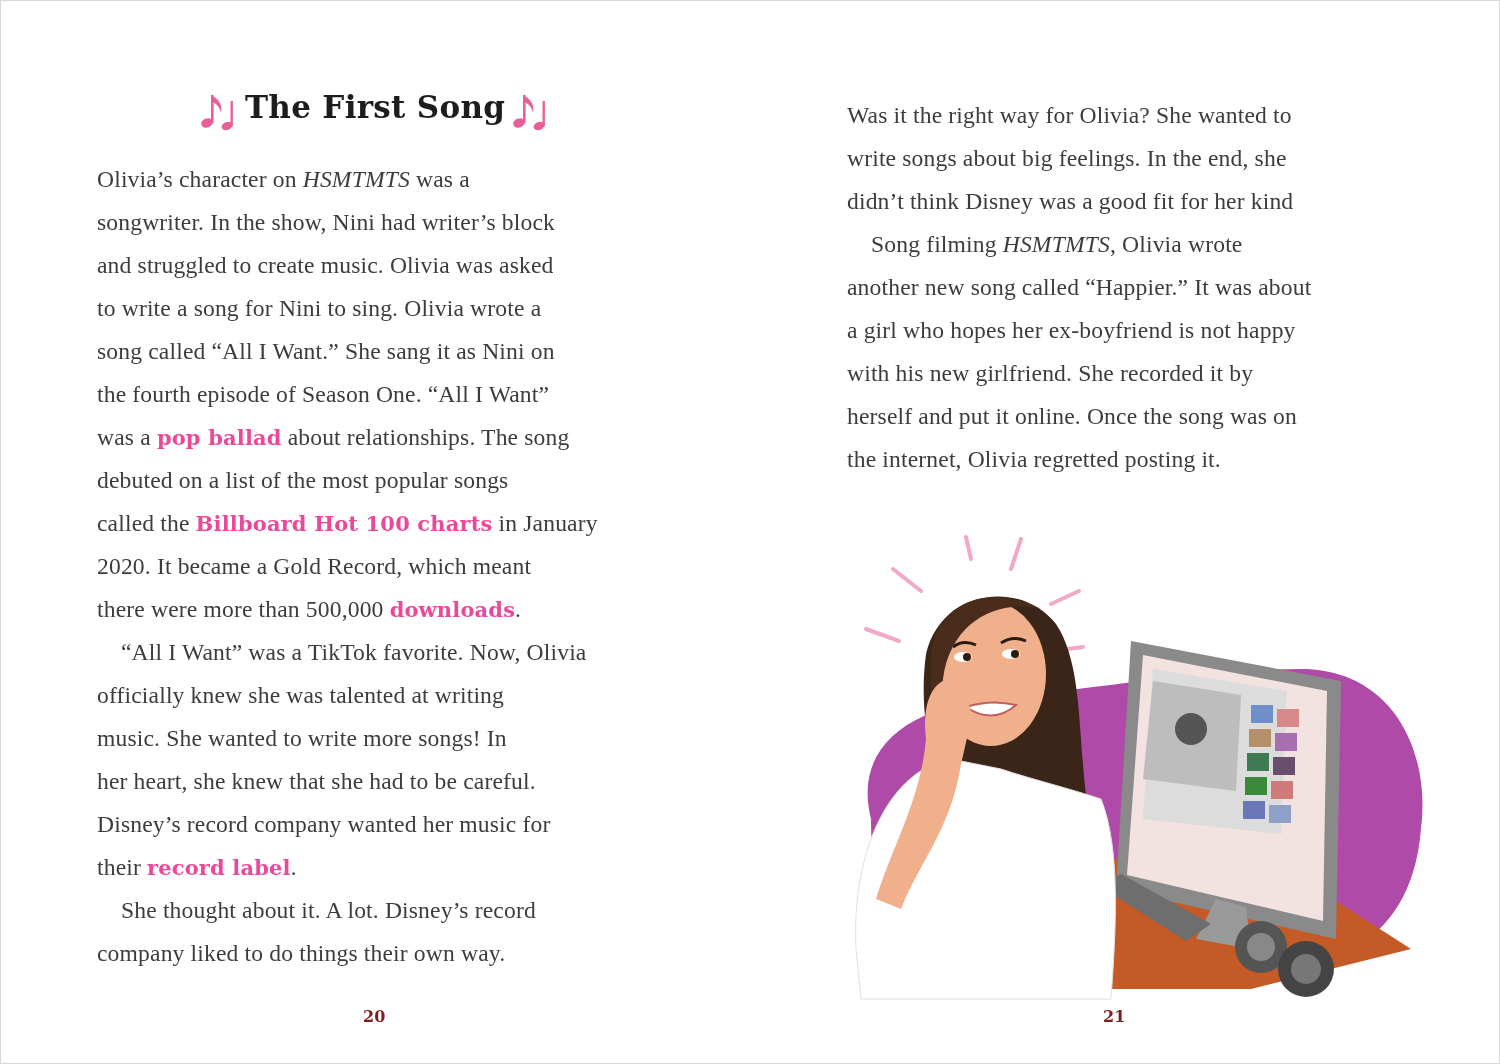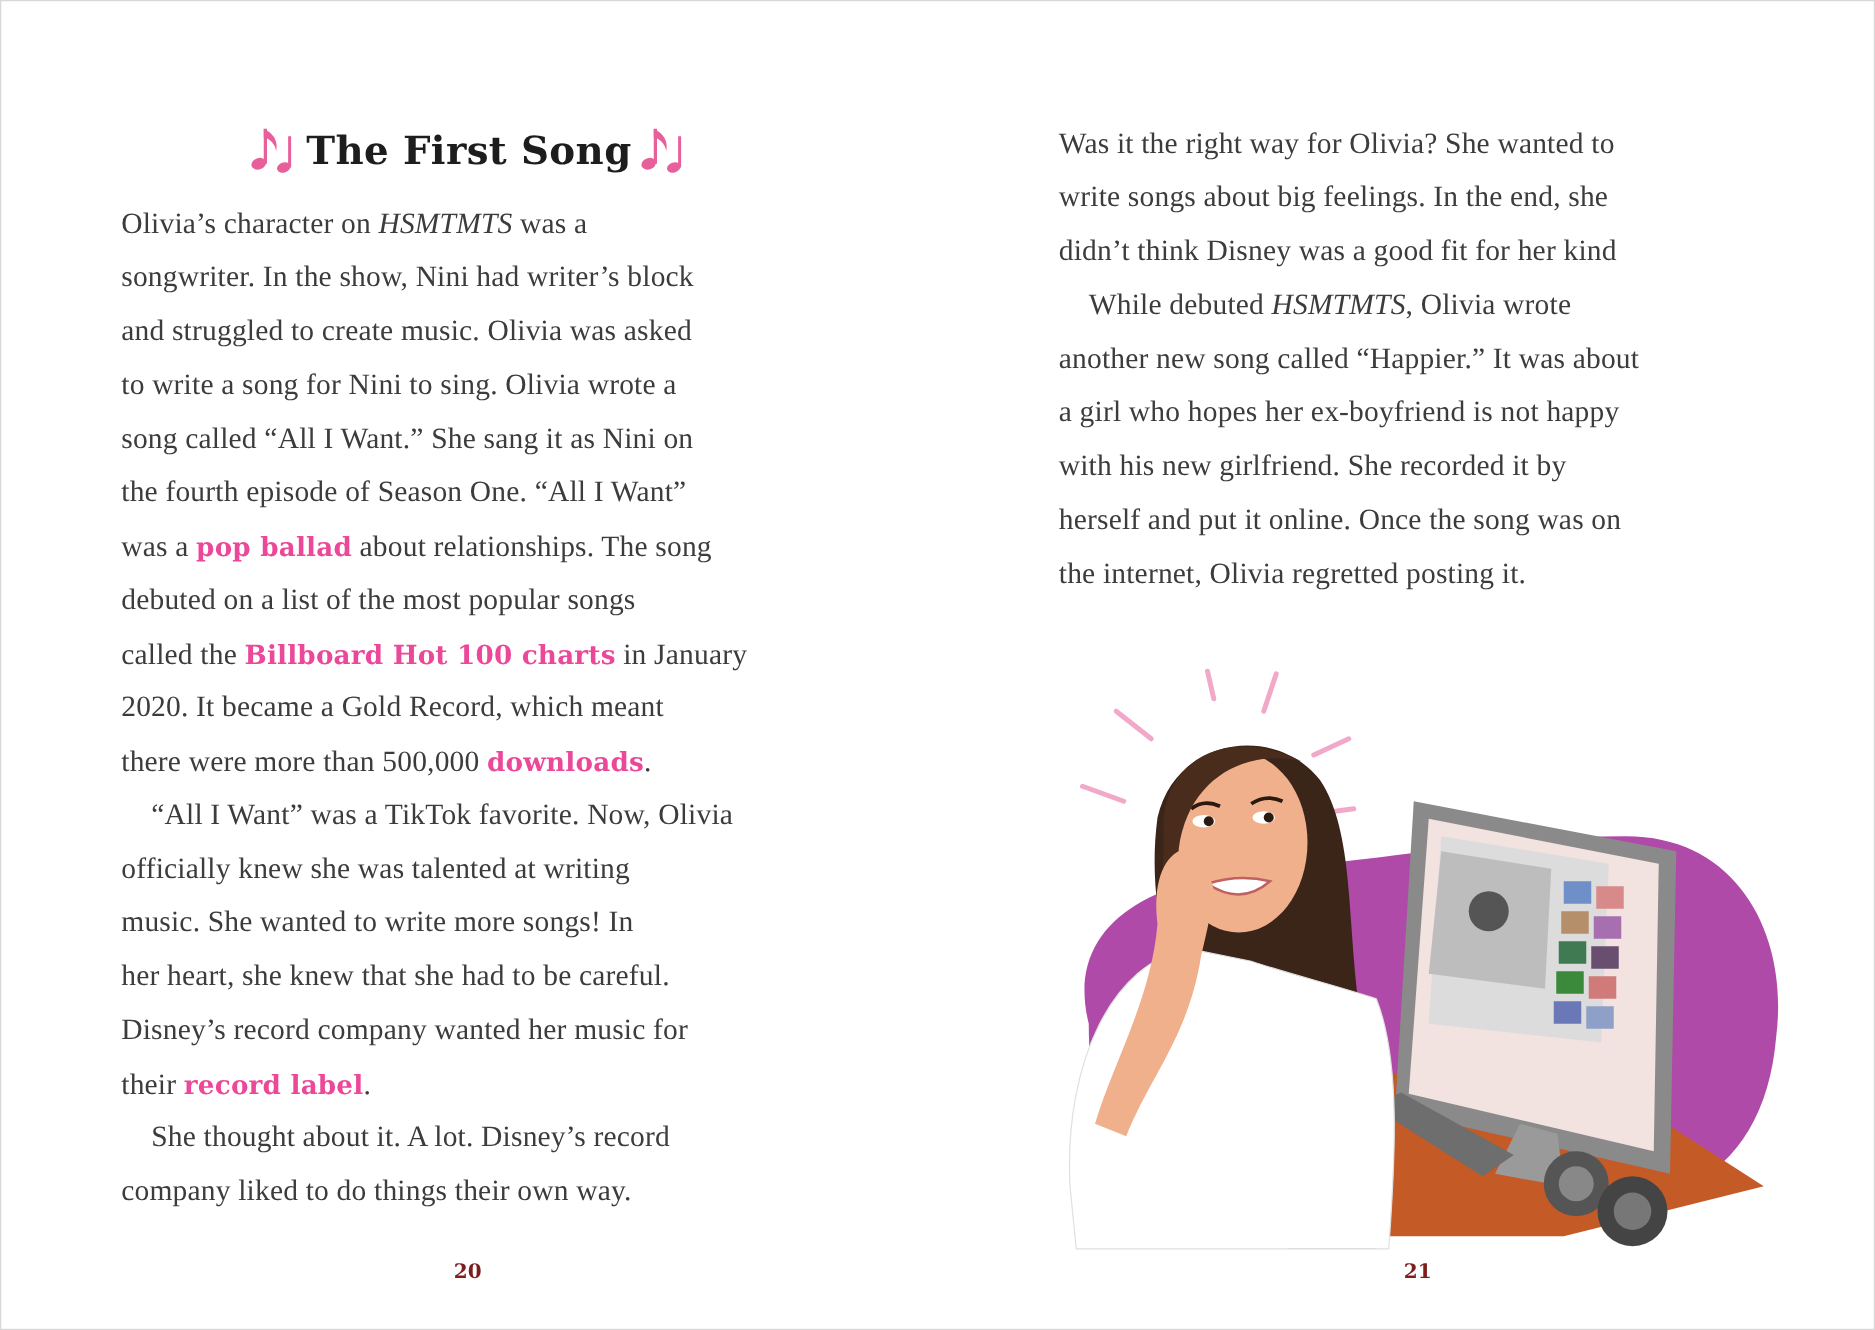--- a/index.html
+++ b/index.html
@@ -3,36 +3,36 @@
 <meta charset="utf-8">
 <style>
   html, body { margin:0; padding:0; background:#ffffff; }
   body { width:1500px; height:1064px; position:relative; overflow:hidden;
          font-family:"DejaVu Serif","Liberation Serif",serif; color:#3a3a3a; }
   .spread { position:absolute; inset:0; border:1px solid #d8d8d8; box-sizing:border-box; }
   .page { position:absolute; top:0; height:1064px; }
   .page-left { left:0; width:750px; }
   .page-right { left:750px; width:750px; }
 
-  .chapter-title { position:absolute; left:198px; top:88px; height:50px; display:flex; align-items:flex-end; gap:6px; }
+  .chapter-title { position:absolute; left:198px; top:88px; height:50px; display:flex; align-items:flex-start; gap:6px; }
   .chapter-title .title-text { font-family:"DejaVu Serif",serif; font-weight:bold; font-size:31px; color:#1d1d1d; letter-spacing:0.3px; }
   .note { width:40px; height:42px; display:inline-block; }
 
   .body-text { position:absolute; font-family:"Liberation Serif","DejaVu Serif",serif; font-size:23.6px;
                line-height:43px; color:#3c3c3c; font-weight:normal; letter-spacing:0.15px; }
   .left-text { left:96px; top:157px; width:570px; }
   .right-text { left:96px; top:93px; width:570px; }
   .line { display:block; white-space:nowrap; height:43px; }
   .indent { padding-left:24px; }
   .b { font-weight:bold; color:#ec4899; font-family:"DejaVu Serif",serif; font-size:21px; }
   .i { font-style:italic; }
 
   .page-num { position:absolute; top:1006px; font-family:"DejaVu Serif",serif; font-weight:bold; font-size:16px; color:#7f1d1d; }
   .pn-left { left:362px; }
-  .pn-right { left:372px; }
+  .pn-right { left:352px; }
 
   .illustration { position:absolute; left:80px; top:528px; width:600px; height:480px; }
 </style>
 </head>
 <body>
 
 <div class="spread">
 
   <div class="page page-left">
     <div class="chapter-title">
@@ -80,21 +80,21 @@
       </div>
 
     <div class="page-num pn-left">20</div>
   </div>
 
   <div class="page page-right">
     <div class="body-text right-text" id="right-text">
         <span class="line"><span>Was it the right way for Olivia? She wanted to</span></span>
         <span class="line"><span>write songs about big feelings. In the end, she</span></span>
         <span class="line"><span>didn’t think Disney was a good fit for her kind</span></span>
-        <span class="line indent"><span>While debuted </span><span class="i">HSMTMTS</span><span>, Olivia wrote</span></span>
+        <span class="line indent"><span>Song filming </span><span class="i">HSMTMTS</span><span>, Olivia wrote</span></span>
         <span class="line"><span>another new song called “Happier.” It was about</span></span>
         <span class="line"><span>a girl who hopes her ex-boyfriend is not happy</span></span>
         <span class="line"><span>with his new girlfriend. She recorded it by</span></span>
         <span class="line"><span>herself and put it online. Once the song was on</span></span>
         <span class="line"><span>the internet, Olivia regretted posting it.</span></span>
       </div>
 
     <svg class="illustration" viewBox="0 0 600 480">
 
       <g stroke="#f2a8c8" stroke-width="4" stroke-linecap="round">

